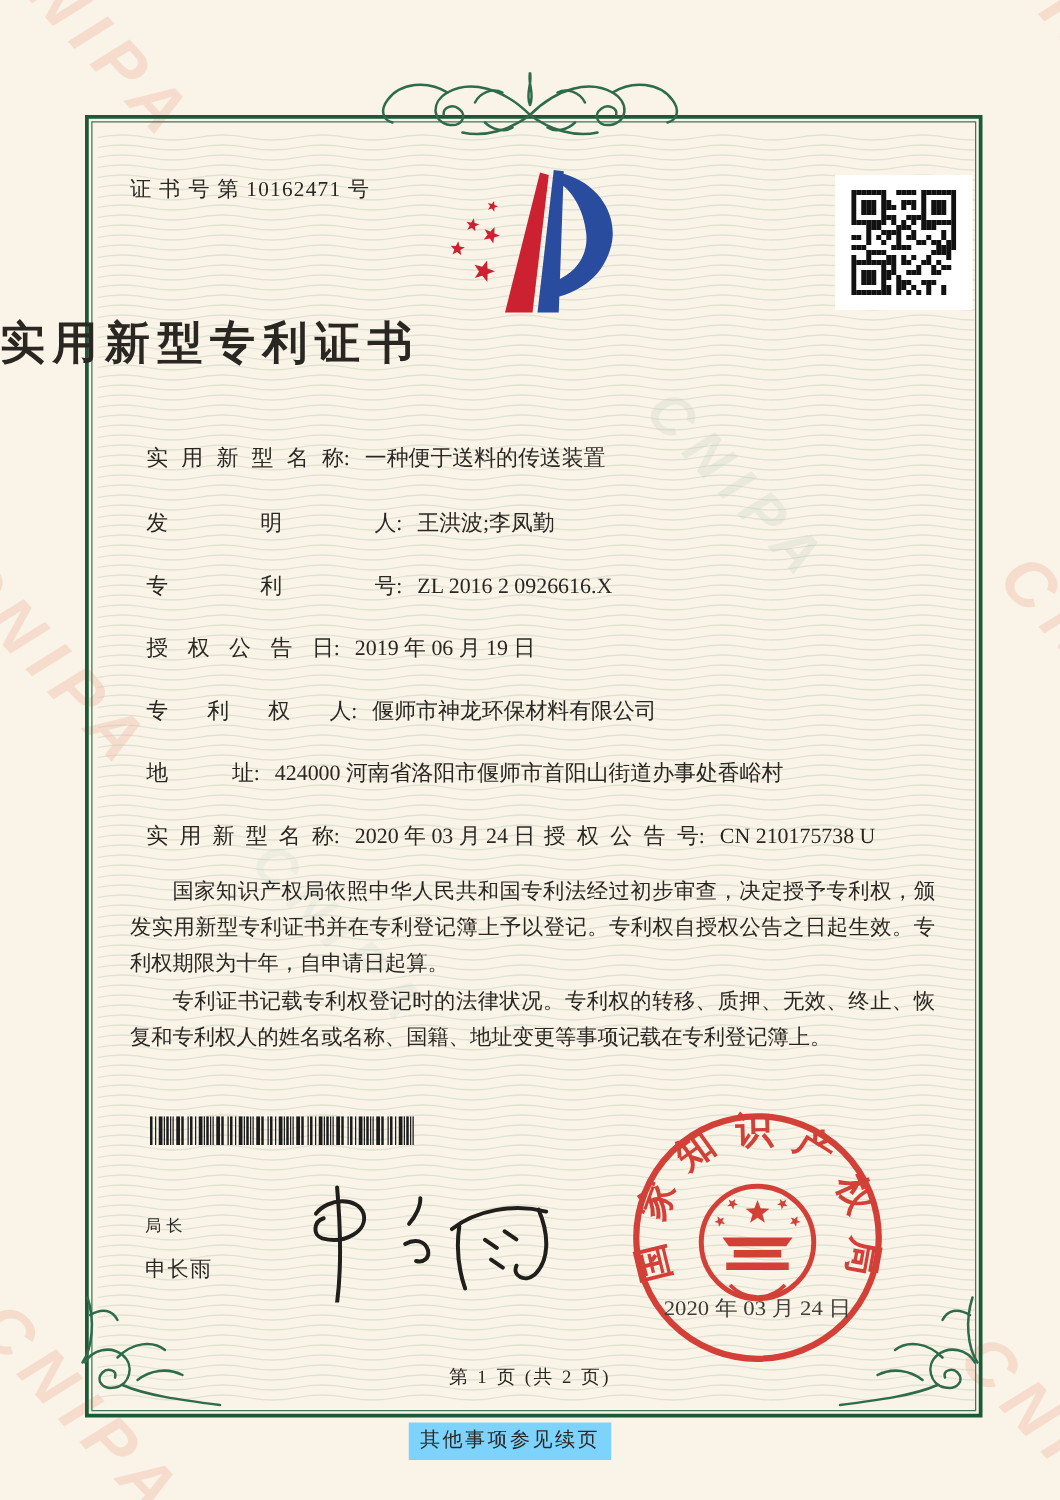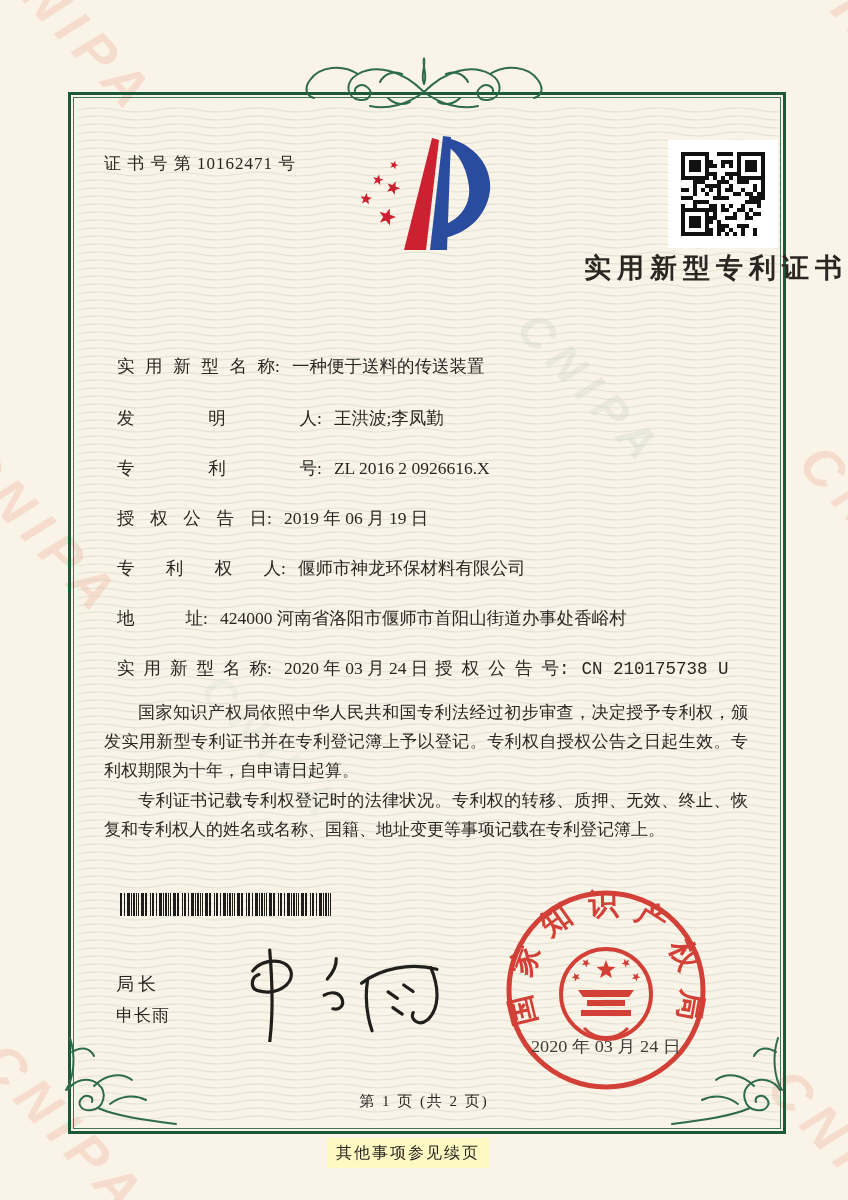--- a/index.html
+++ b/index.html
@@ -10,41 +10,41 @@
   .wm{position:absolute;font-family:"Liberation Sans","DejaVu Sans",sans-serif;font-weight:bold;
       font-style:italic;font-size:54px;letter-spacing:10px;transform:rotate(47deg);white-space:nowrap;}
   .wm-pink{color:#f6dccc;}
   .wm-gray{color:#ebe8dc;}
   
   .frame{position:absolute;left:68px;top:92px;width:712px;height:1036px;border:3px solid #1b5a39;}
   .frame-inner{position:absolute;inset:2px;border:1px solid #40775a;}
   #guilloche{position:absolute;left:4px;top:4px;}
   .orn{stroke:#2e6b4b;fill:none;stroke-width:2;stroke-linecap:round;}
   
-  .cert-no{left:104px;top:140px;font-size:17px;letter-spacing:1px;margin-top:12px;}
+  .cert-no{left:104px;top:140px;font-size:17px;letter-spacing:1px;}
   .qr-box{left:668px;top:140px;width:110px;height:108px;background:#ffffff;}
-  .title{left:0;right:0;top:250px;text-align:right;font-size:27px;font-weight:bold;letter-spacing:6px;}
+  .title{left:0;right:0;top:250px;text-align:left;font-size:36px;font-weight:bold;letter-spacing:6px;}
   .row{position:absolute;left:117px;font-size:17.5px;white-space:nowrap;}
   .lab{display:inline-block;text-align:justify;text-align-last:justify;}
   .colon{margin-right:12px;}
   .r1{top:354px}.r1 .lab{width:158px}
   .r2{top:406px}.r2 .lab{width:200px}
   .r3{top:456px}.r3 .lab{width:200px}
   .r4{top:506px}.r4 .lab{width:150px}
   .r5{top:556px}.r5 .lab{width:164px}
   .r6{top:606px}.r6 .lab{width:86px}
   .r7{top:656px}.r7 .lab{width:150px}
-  .grant-no{position:absolute;left:435px;top:656px;font-size:17.5px;white-space:nowrap;font-family:Liberation Mono, monospace;}
+  .grant-no{position:absolute;left:435px;top:656px;font-size:17.5px;white-space:nowrap;}
   .grant-no .lab{width:124px}
   .paragraphs{left:104px;top:698px;width:644px;font-size:17px;line-height:1.72;text-align:justify;}
   .paragraphs p{margin:0;text-indent:2em;}
-  .sig-title{left:116px;top:972px;font-size:18px;letter-spacing:4px;}
+  .sig-title{left:116px;top:972px;font-size:13px;letter-spacing:4px;}
   .sig-name{left:116px;top:1004px;font-size:17px;letter-spacing:1px;}
   .page-no{left:0;right:0;top:1092px;text-align:center;font-size:15px;letter-spacing:2px;}
-  .footer-note{left:327px;top:1138px;width:162px;height:30px;background:#fef9c3;
+  .footer-note{left:327px;top:1138px;width:162px;height:30px;background:#7dd3fc;
                text-align:center;font-size:16px;line-height:30px;letter-spacing:2px;}
   .sigstroke{stroke:#211f1c;stroke-width:3.2;fill:none;stroke-linecap:round;stroke-linejoin:round;}
 </style>
 </head>
 <body>
 
 <div class="page">
 
   <div class="wm wm-pink" style="left:-34px;top:-4px;">CNIPA</div>
   <div class="wm wm-pink" style="left:742px;top:-26px;">CNIPA</div>

